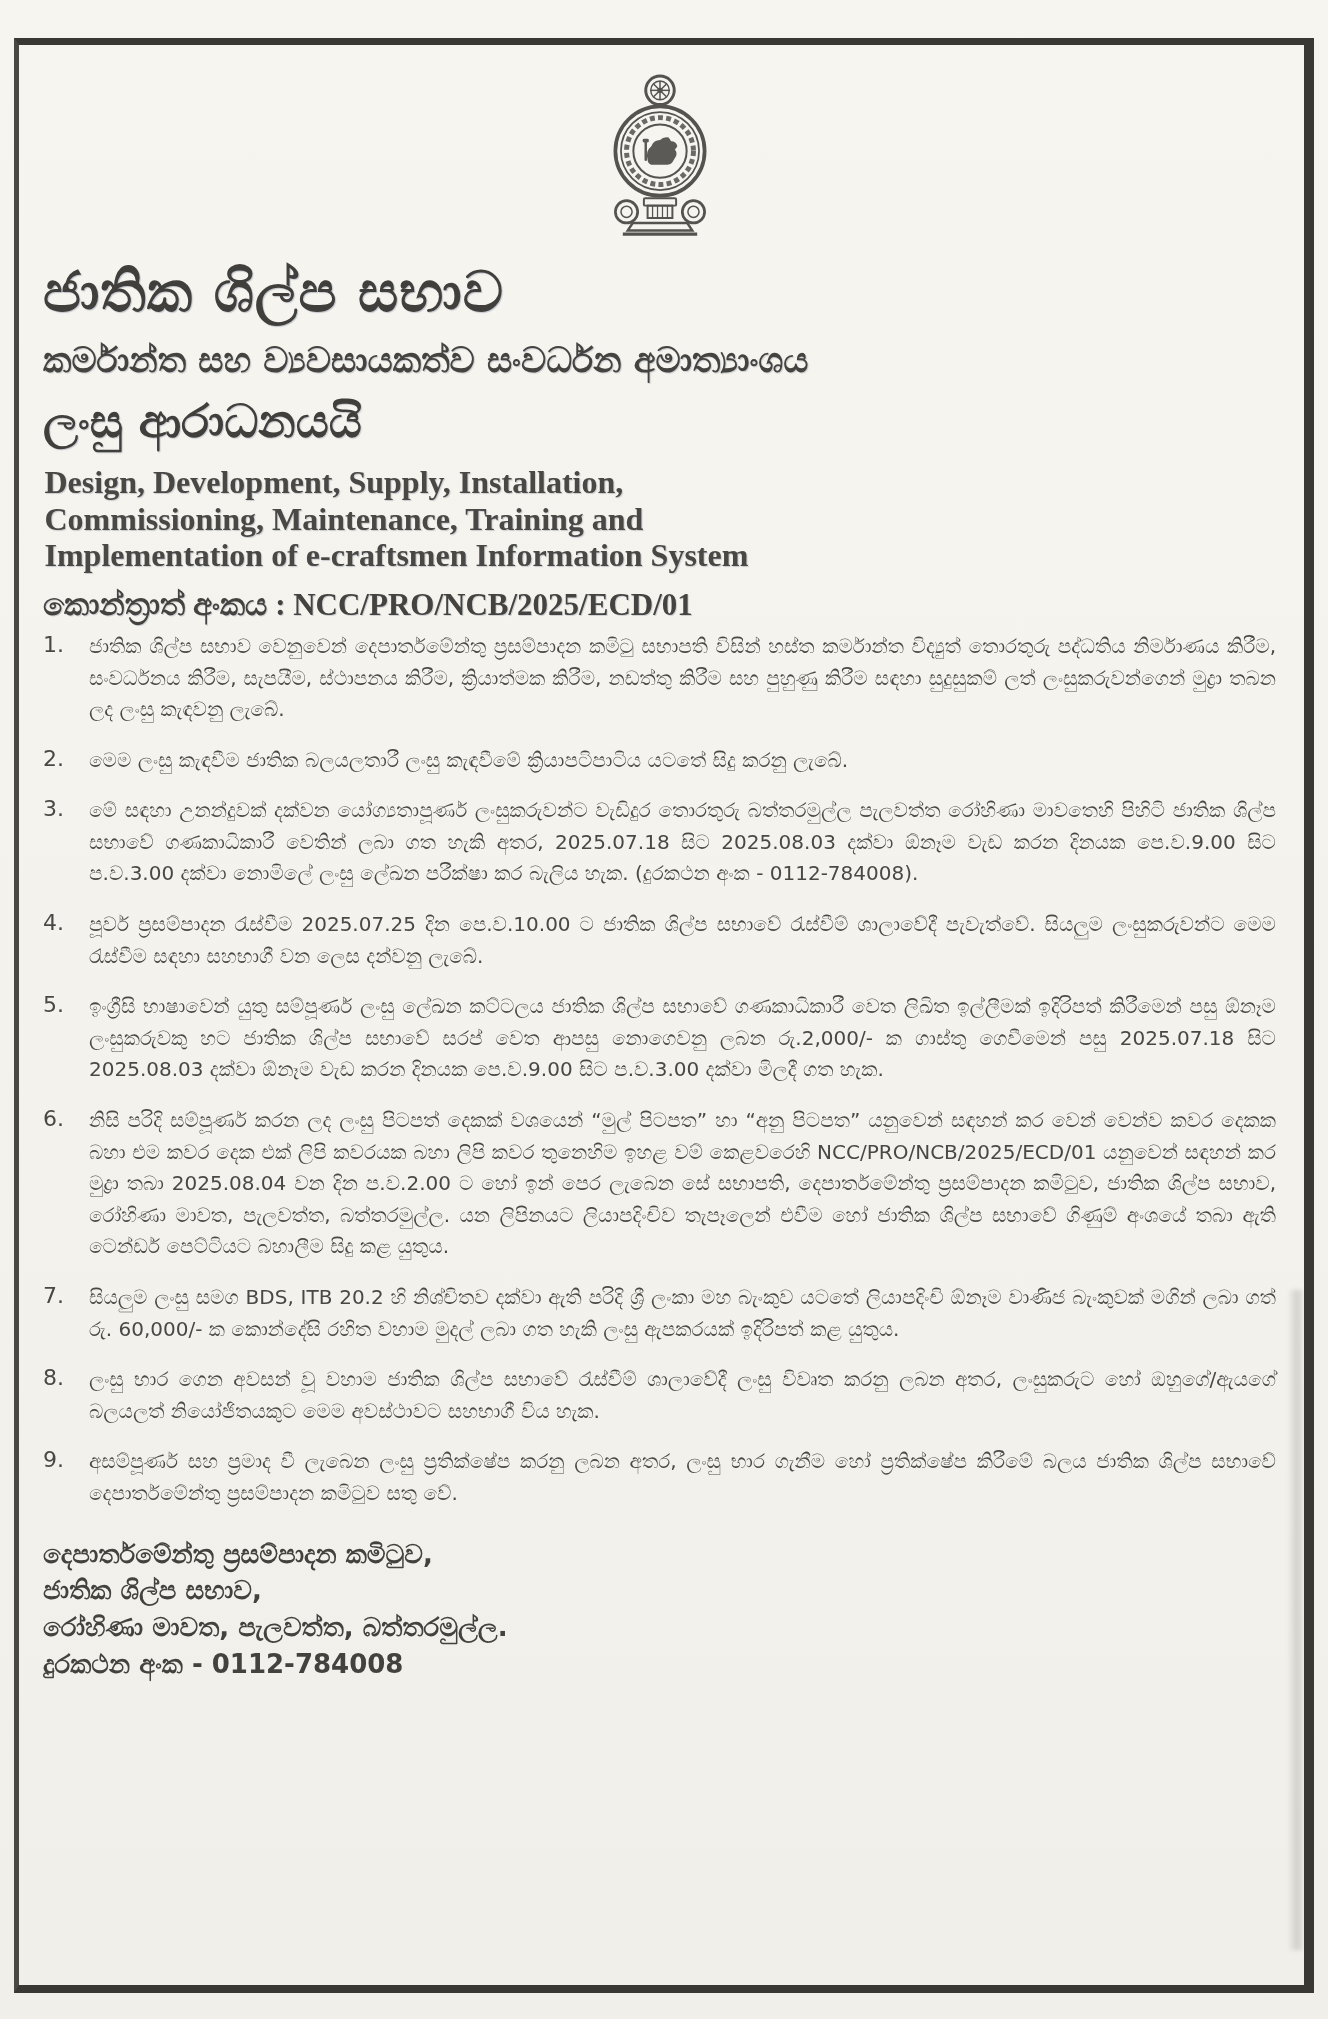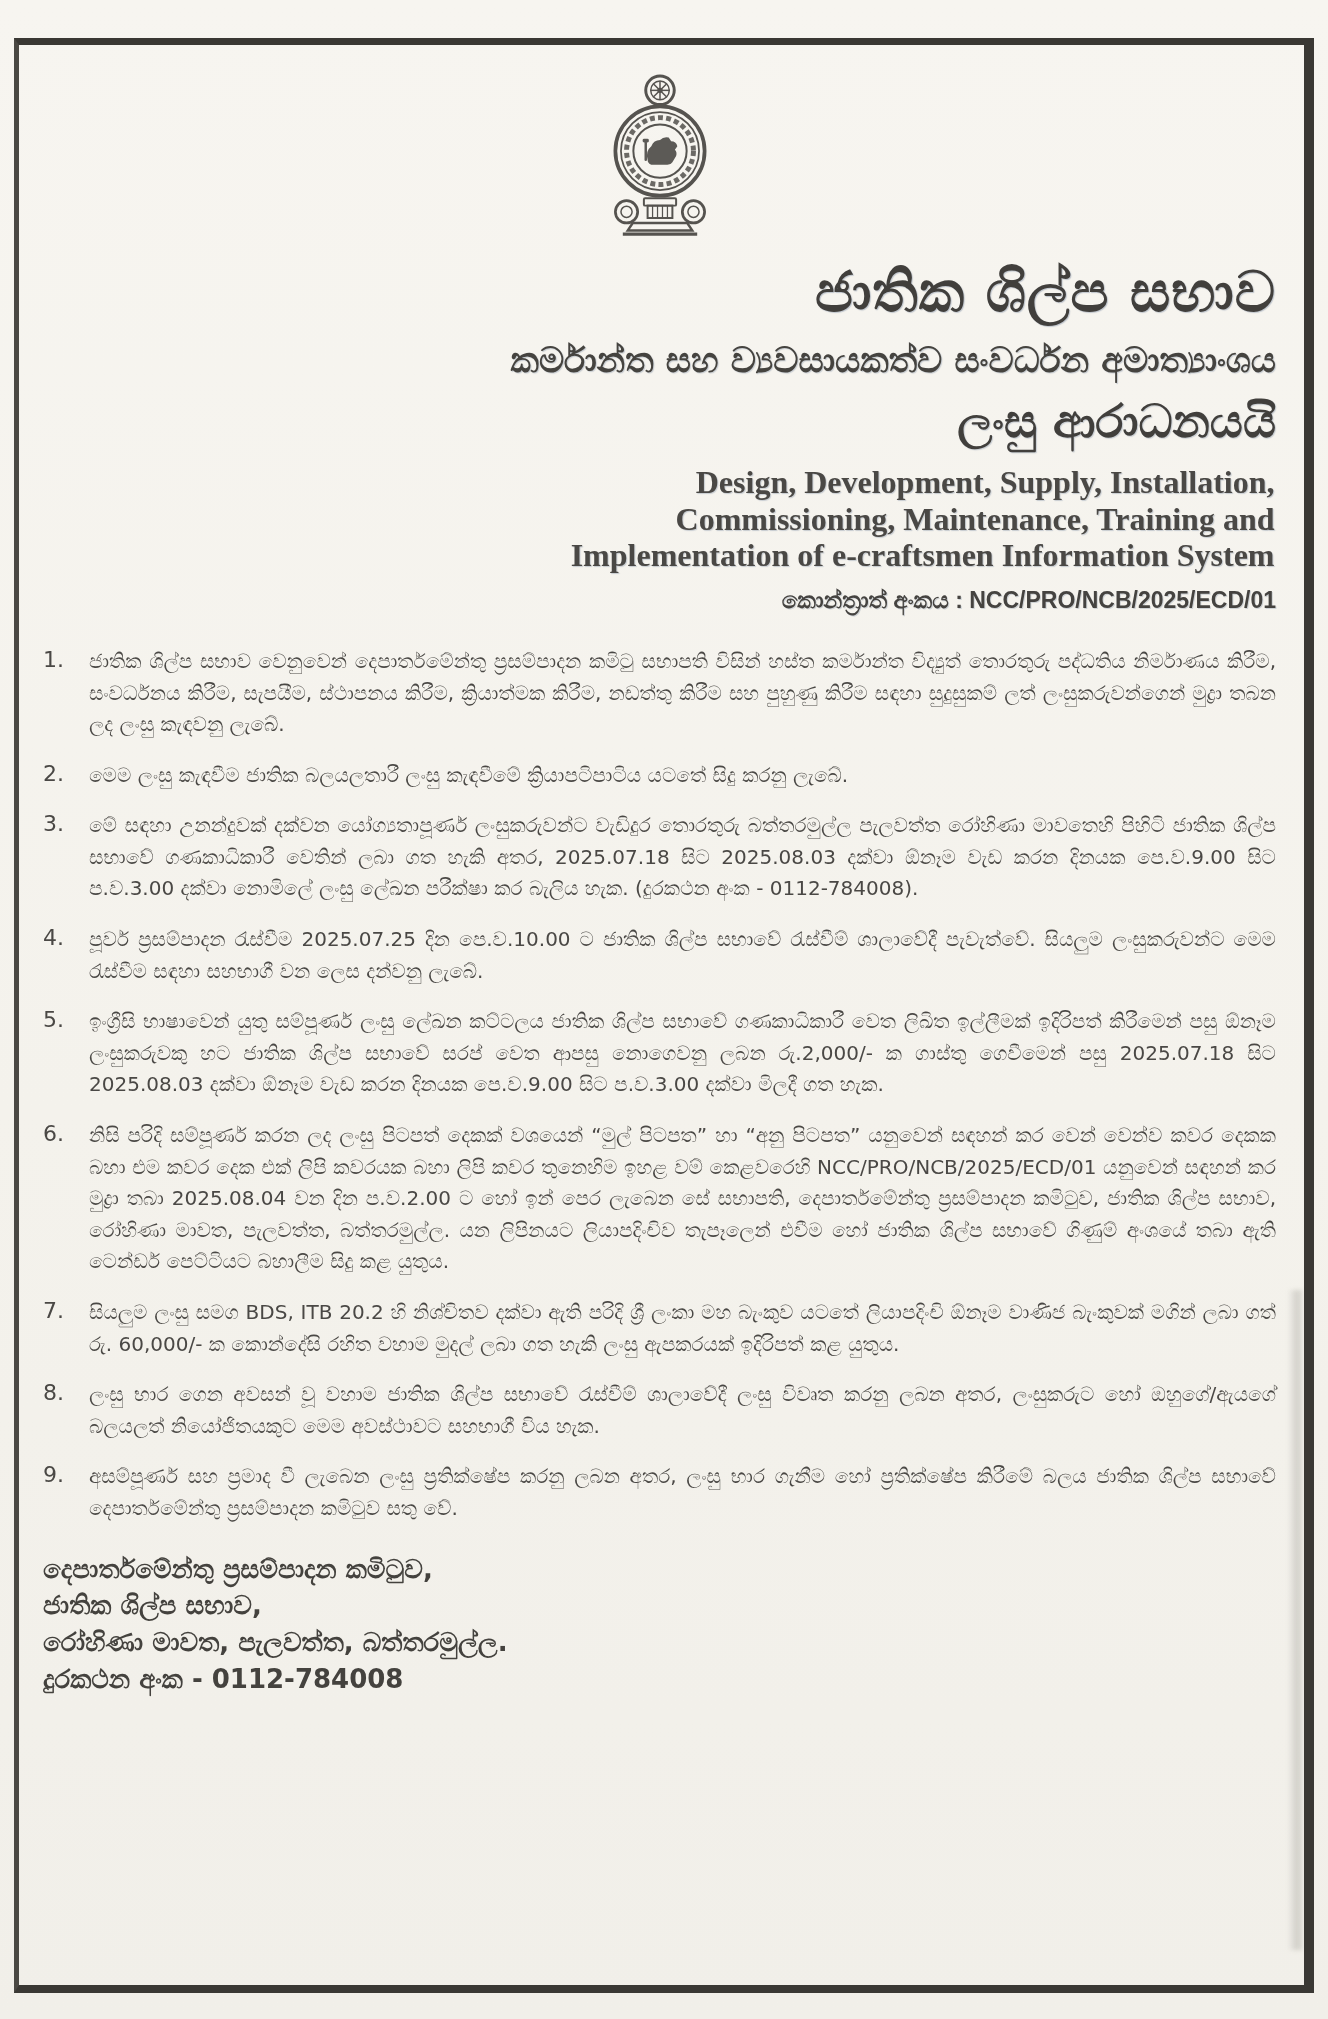--- a/index.html
+++ b/index.html
@@ -24,21 +24,21 @@
     border-bottom:8px solid #3a3834;
     box-sizing:border-box;
     background:transparent;
   }
   .content{
     position:absolute;
     top:45px;left:19px;right:24px;bottom:34px;
     padding:26px 28px 10px 24px;
     box-sizing:border-box;
   }
-  .center{text-align:right;}
+  .center{text-align:left;}
   .emblem-wrap{margin:2px auto 10px auto;width:160px;height:178px;}
   .emblem-wrap svg{display:block;margin:0 auto;}
   .title-si{
     font-size:56px;font-weight:bold;letter-spacing:1px;
     color:#413f3c;margin:6px 0 10px 0;line-height:1.1;
     text-shadow:1px 1px 1px rgba(90,110,140,.35);
   }
   .ministry-si{
     font-size:35px;font-weight:bold;color:#45433f;
     margin:17px 0 16px 0;line-height:1.15;
@@ -49,23 +49,23 @@
     margin:0 0 18px 0;line-height:1.1;
     text-shadow:1px 1px 1px rgba(90,110,140,.3);
   }
   .title-en{
     font-family:"Liberation Serif","DejaVu Serif",serif;
     font-size:32px;font-weight:bold;color:#4a4845;
     line-height:1.13;margin:0 auto 14px auto;max-width:1230px;
     text-shadow:1px 1px 1px rgba(90,110,140,.3);
   }
   .contract{
-    font-size:23px;font-weight:bold;color:#454340;
-    margin:6px 0 32px 0;
-    font-family:Liberation Sans, sans-serif;
+    font-size:31px;font-weight:bold;color:#454340;
+    margin:6px 0 8px 0;
+    font-family:Liberation Serif, serif;
     text-shadow:1px 1px 0 rgba(90,110,140,.25);
   }
   ol.notice{
     list-style:none;margin:0;padding:0;
   }
   ol.notice .item{
     display:flex;align-items:flex-start;
     margin:0 0 19px 0;
   }
   ol.notice .num{

